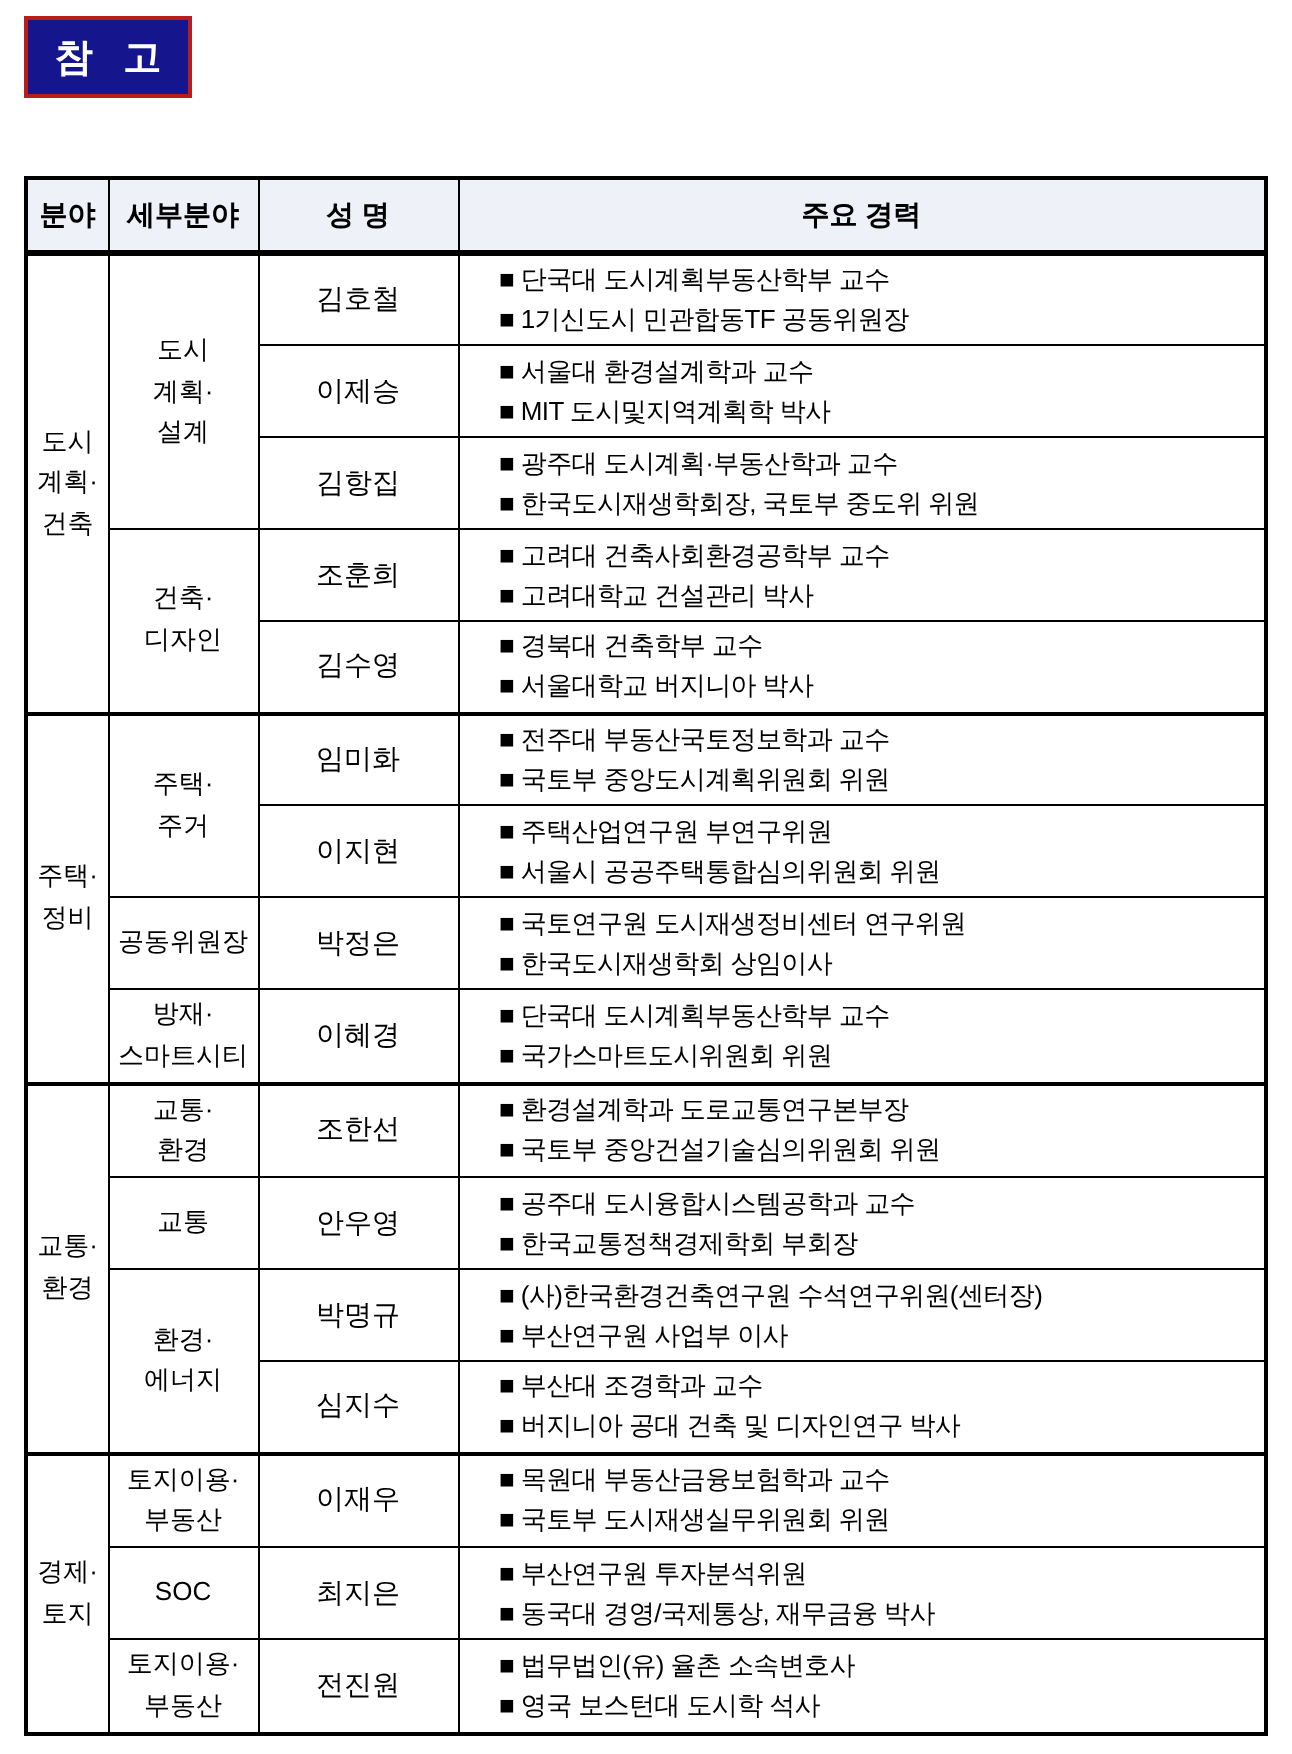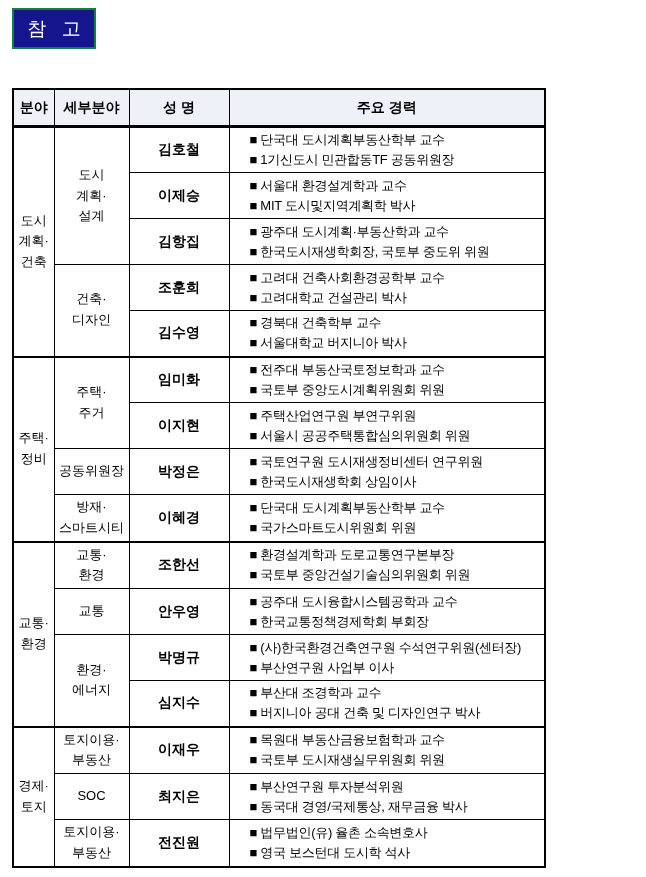--- a/index.html
+++ b/index.html
@@ -4,50 +4,50 @@
 <style>
   html,body{margin:0;padding:0;background:#fff;}
   body{
     width:646px;height:877px;
     font-family:"Liberation Sans","DejaVu Sans",sans-serif;
     color:#000;box-sizing:border-box;padding:8px 12px;
   }
   
   .titlebar{display:flex;align-items:stretch;height:41px;margin-bottom:39px;}
   .badge{
-    background:#15158d;border:2px solid #15803d;color:#fff;
+    background:#15158d;border:2px solid #b91c1c;color:#fff;
     width:84px;display:flex;align-items:center;justify-content:center;
-    font-weight:normal;font-size:19px;letter-spacing:5px;flex:0 0 auto;
+    font-weight:bold;font-size:19px;letter-spacing:5px;flex:0 0 auto;
     padding-left:5px; 
     box-sizing:border-box;
   }
   .titlebox{
     flex:1;margin-left:10px;border:2px solid #000;
     display:flex;align-items:center;justify-content:center;
     font-weight:bold;font-size:21px;letter-spacing:-0.5px;
     box-sizing:border-box;
   }
   
   table{
-    width:534px;border-collapse:collapse;table-layout:fixed;
+    width:622px;border-collapse:collapse;table-layout:fixed;
     border:2px solid #000;
   }
   th{
     background:#eef1f7;border:1px solid #000;border-bottom:3px solid #000;
     height:35px;font-size:14px;font-weight:bold;text-align:center;
     padding:0 2px;
   }
   td{
     border:1px solid #000;font-size:13px;vertical-align:middle;
     height:46px;box-sizing:border-box;padding:2px 4px;
   }
   td.field,td.sub{
     text-align:center;white-space:pre-line;line-height:1.6;margin-top:34px;
   }
-  td.name{text-align:center;font-weight:bold;font-size:14px;}
+  td.name{text-align:center;font-weight:normal;font-size:14px;}
   td.career{padding-left:20px;}
   .cl{line-height:20px;letter-spacing:-0.3px;}
   tr.group-start td{border-top:2px solid #000;}
 </style>
 </head>
 <body>
 
 <div class="titlebar">
   <div class="badge">참 고</div>
 </div>

